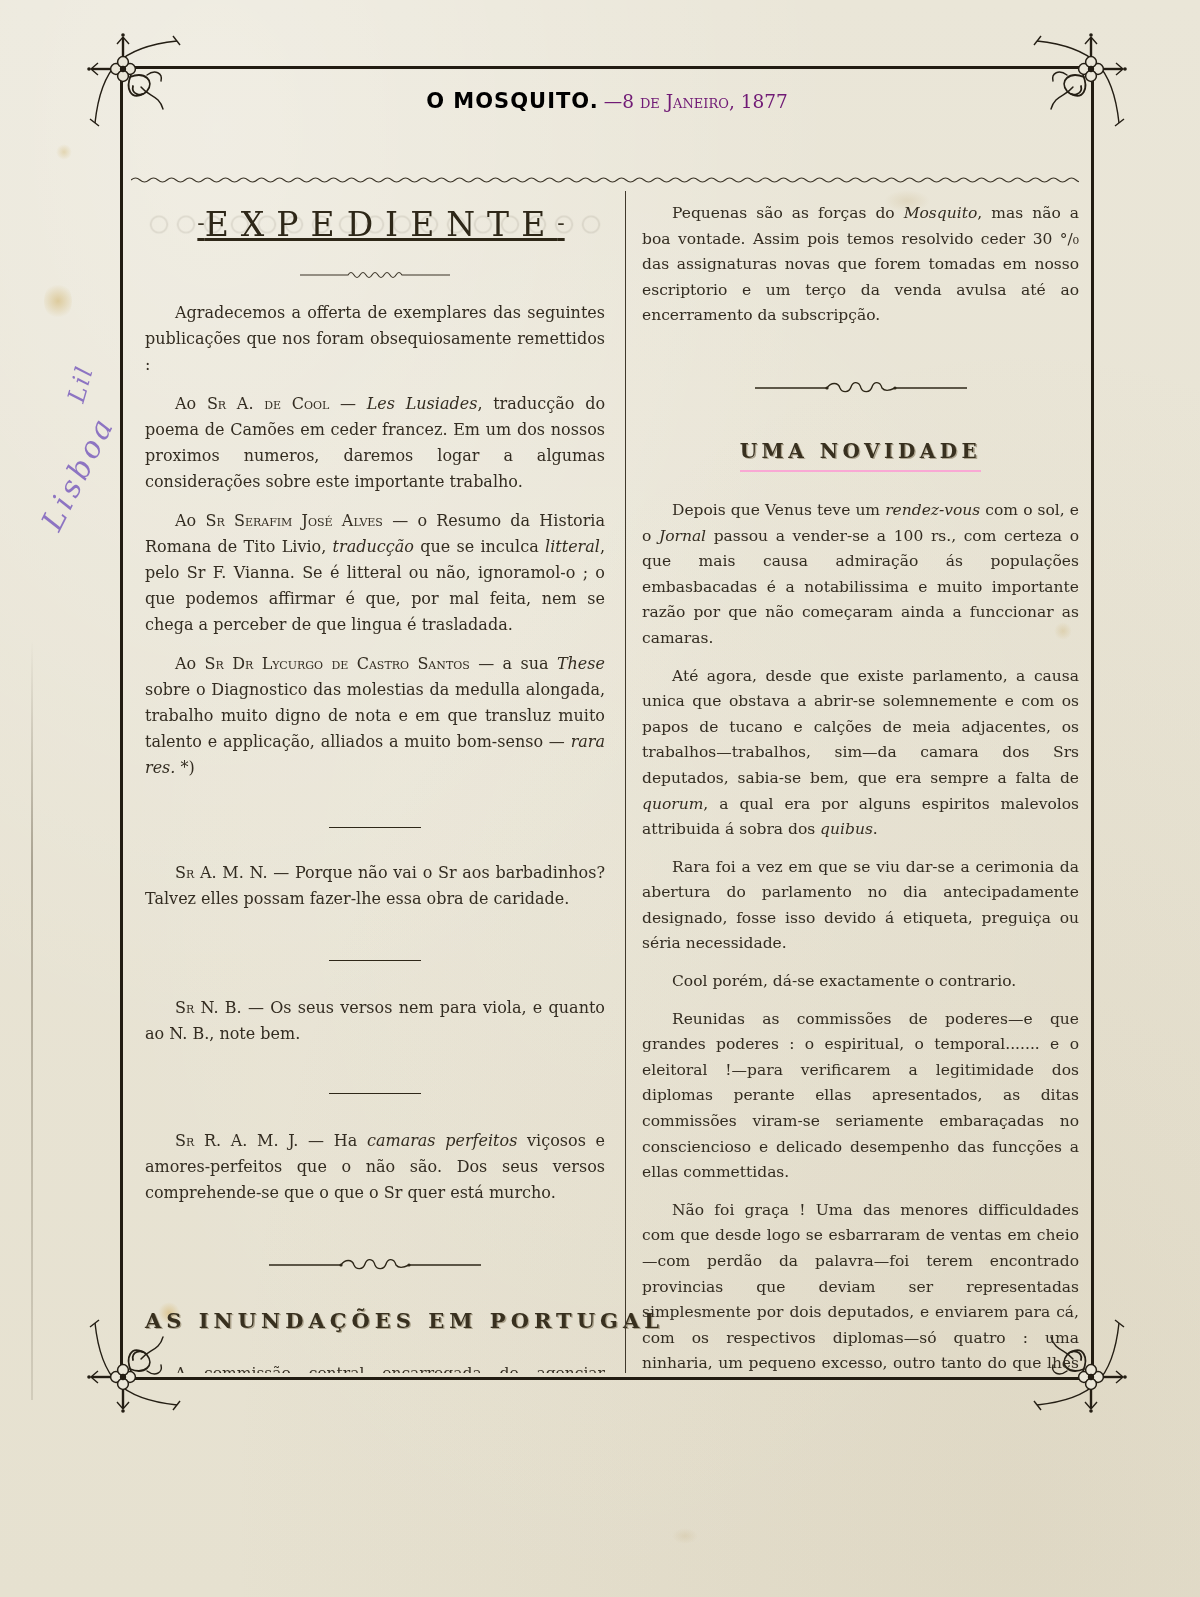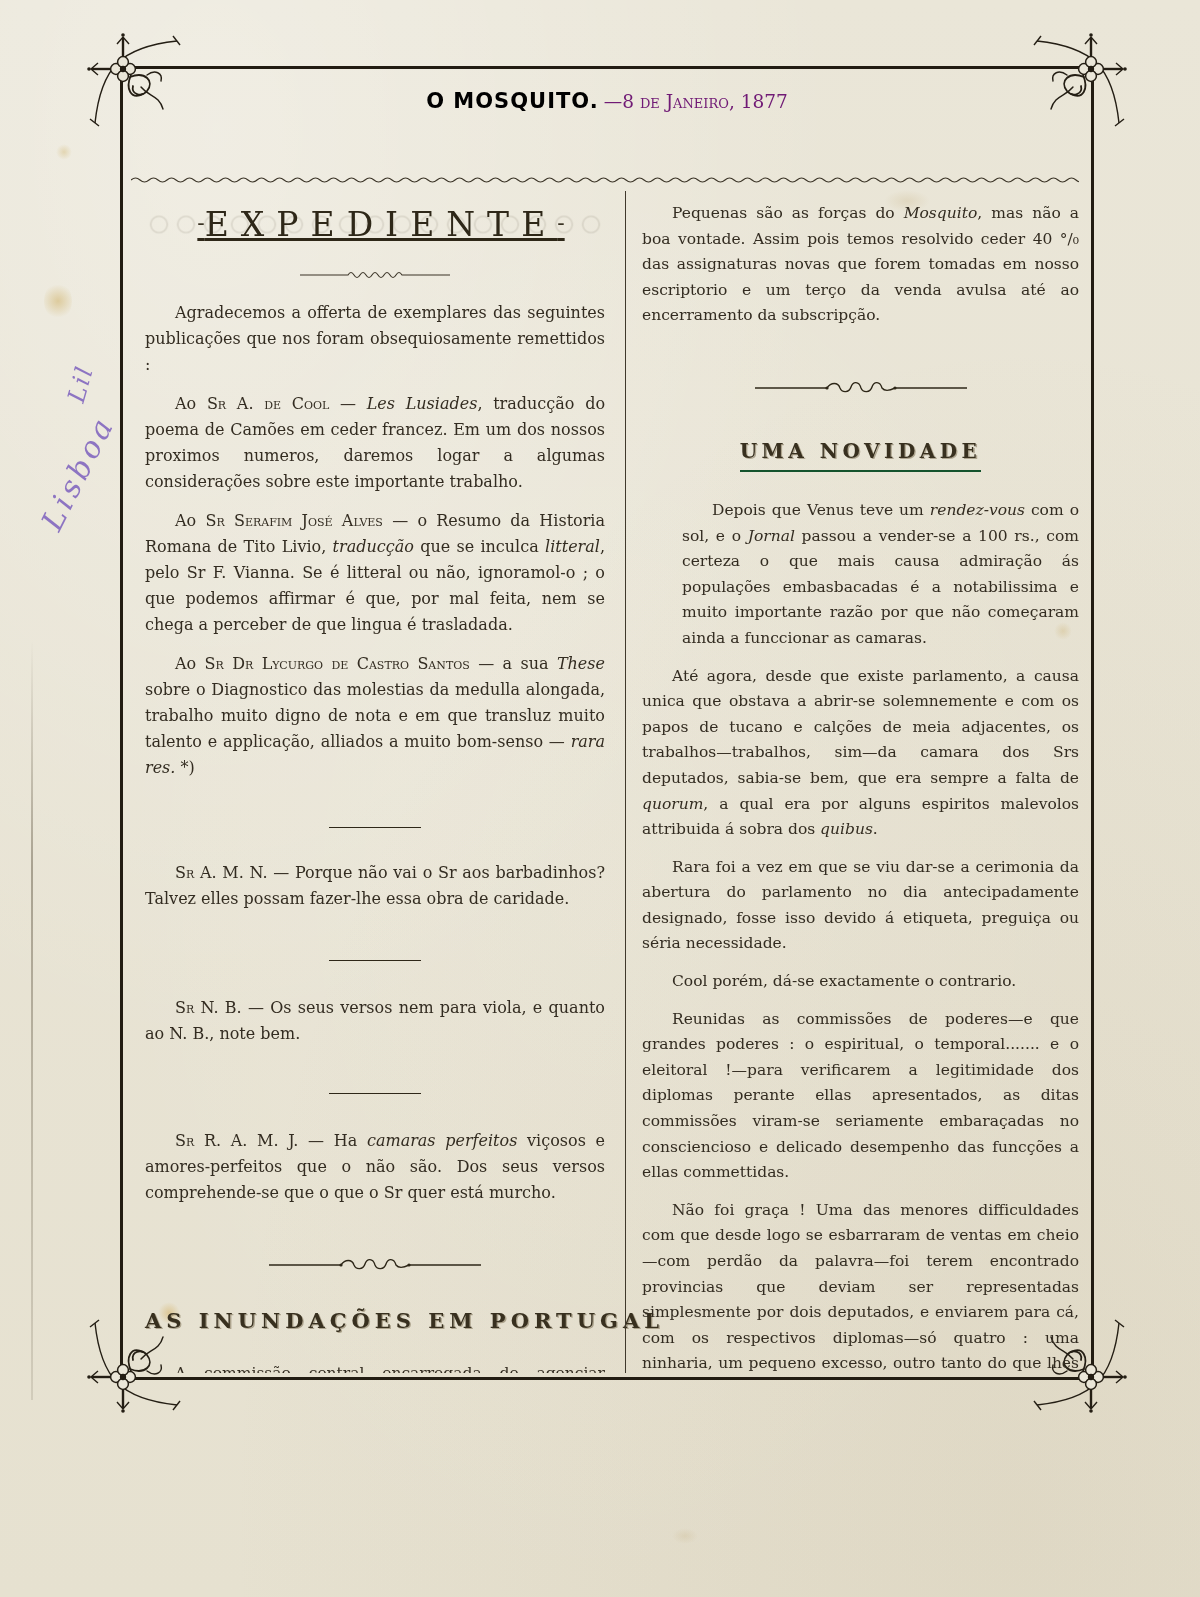--- a/index.html
+++ b/index.html
@@ -57,23 +57,23 @@
   .sr-c{margin:46px auto 34px;}
   .flourish{display:block;margin:50px auto 0;}
 
   .inund-title{margin-top:36px;text-align:center;font-weight:bold;font-size:21px;letter-spacing:5px;
     color:#38301f;text-shadow:1.3px 1.3px 0 rgba(125,113,85,0.55);white-space:nowrap;}
   .inund-para{margin-top:28px;font-size:15.5px;line-height:25px;}
 
   .novidade-wrap{margin-top:44px;text-align:center;}
   .novidade-title{display:inline-block;font-weight:bold;font-size:20px;letter-spacing:4.5px;
     color:#38301f;text-shadow:1.3px 1.3px 0 rgba(125,113,85,0.55);
-    border-bottom:2px solid #14532d;padding-bottom:7px;white-space:nowrap;}
+    border-bottom:2px solid #f9a8d4;padding-bottom:7px;white-space:nowrap;}
   .rp{margin-top:12px;}
-  .rp-first{margin-top:26px;margin-left:40px;}
+  .rp-first{margin-top:26px;}
   .notice{margin-top:10px;}
 
   .scribble{position:absolute;font-style:italic;color:rgba(120,90,188,0.82);
     transform-origin:0 0;pointer-events:none;}
   .scribble-top{left:62px;top:398px;transform:rotate(-74deg);font-size:24px;letter-spacing:2px;}
   .scribble-main{left:34px;top:520px;transform:rotate(-63deg);font-size:30px;letter-spacing:4px;}
 </style>
 </head>
 <body>
 
@@ -244,21 +244,21 @@
       </svg>
 
       <div class="inund-title">AS INUNDAÇÕES EM PORTUGAL</div>
       <p class="inund-para"><span>A commissão central encarregada de agenciar donativos em favor das victimas das ultimas inundações em Portugal, honrou-nos com o seu convite para a auxiliarmos em tão humanitario empenho.</span></p>
 
     </div>
 
     <div class="col-divider"></div>
 
     <div class="col-right">
-      <p class="notice"><span>Pequenas são as forças do </span><span class="seg-i">Mosquito</span><span>, mas não a boa vontade. Assim pois temos resolvido ceder 40 °/₀ das assignaturas novas que forem tomadas em nosso escriptorio e um terço da venda avulsa até ao encerramento da subscripção.</span></p>
+      <p class="notice"><span>Pequenas são as forças do </span><span class="seg-i">Mosquito</span><span>, mas não a boa vontade. Assim pois temos resolvido ceder 30 °/₀ das assignaturas novas que forem tomadas em nosso escriptorio e um terço da venda avulsa até ao encerramento da subscripção.</span></p>
 
       <svg class="flourish" width="220" height="16">
         <g stroke="#2e2718" fill="none" stroke-width="1.4">
           <path d="M4,9 H76"></path>
           <path d="M76,9 C80,3 87,3 89,9 C91,14 98,14 100,8 C102,2 108,2 110,9 C112,14 119,14 121,8 C123,2 129,2 131,9 C134,13 140,11 144,9"></path>
           <path d="M144,9 H216"></path>
         </g>
         <circle cx="76" cy="9" r="1.6" fill="#2e2718"></circle>
           <circle cx="144" cy="9" r="1.6" fill="#2e2718"></circle>
       </svg>

